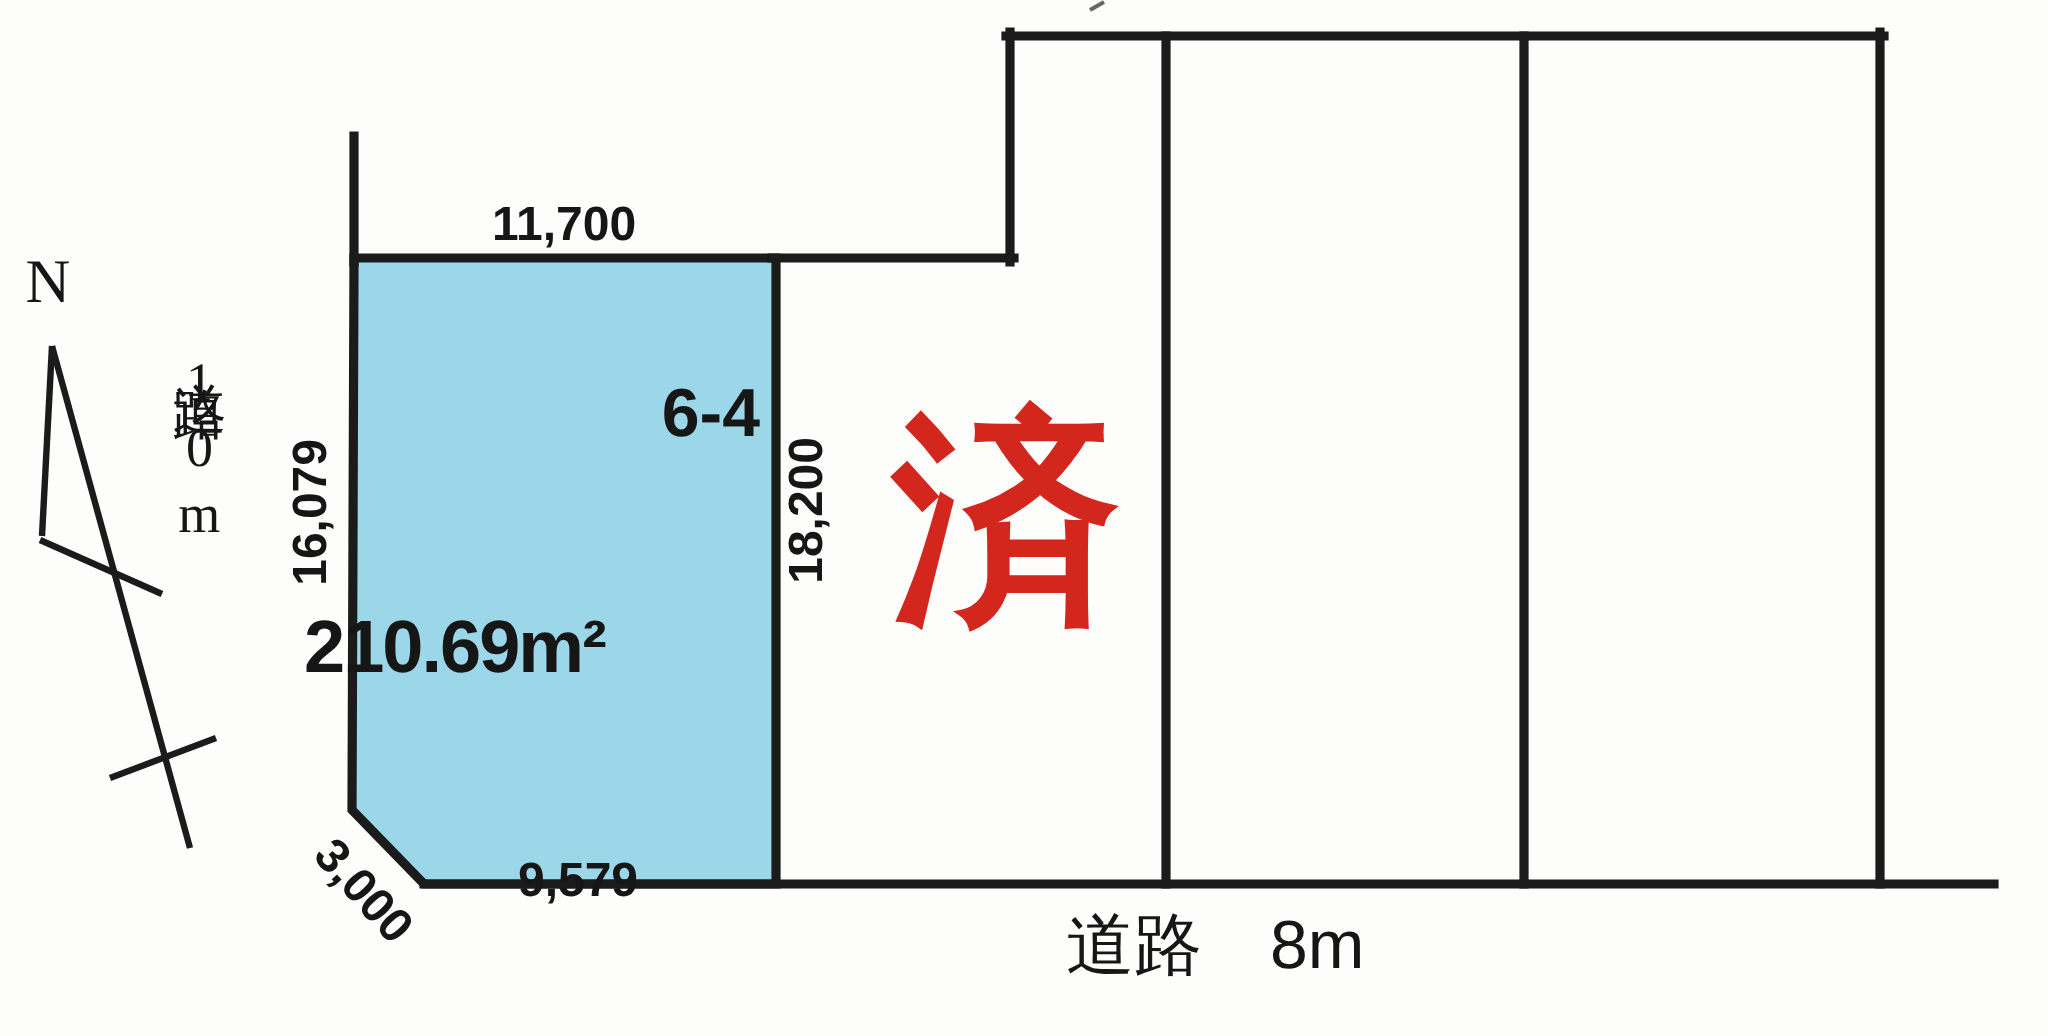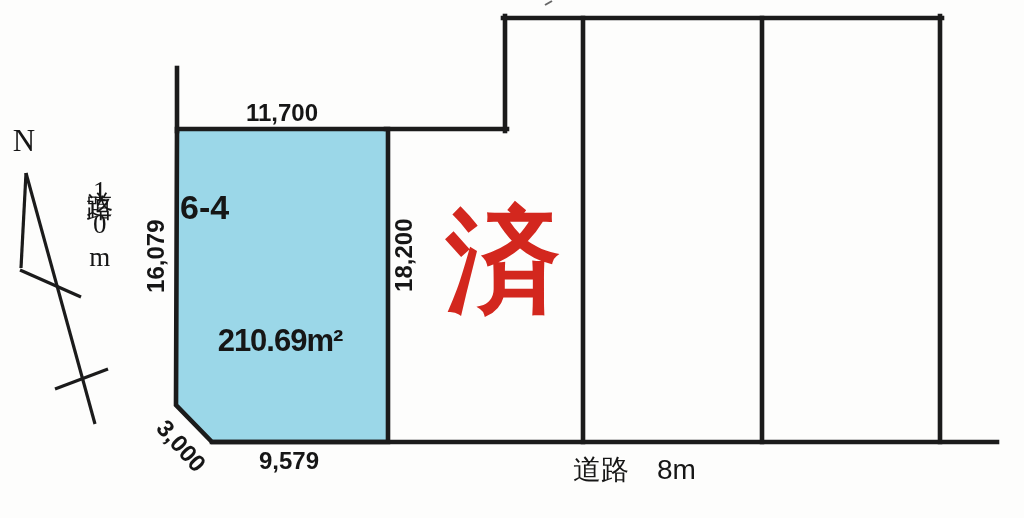--- a/index.html
+++ b/index.html
@@ -31,34 +31,32 @@
     text-align:center;
   }
   .road-west{
     writing-mode:vertical-rl;
     text-orientation:upright;
     font-family:"Liberation Serif",serif;
     font-size:27px;
     letter-spacing:3px;
   }
   .road-south{
-    font-size:28px;
-    margin-left:40px;
+    font-size:34px;
   }
   .plot-id{
     font-weight:bold;
     font-size:34px;
-    text-align:left;
+    text-align:right;
   }
   .plot-area{
     font-weight:bold;
-    font-size:31px;
-    text-align:center;
+    font-size:37px;
+    text-align:left;
     letter-spacing:-1px;
-    margin-top:20px;
   }
   .stamp{
     font-weight:bold;
     font-size:114px;
     text-align:center;
     line-height:1.04;
   }
 </style>
 </head>
 <body>
@@ -96,21 +94,21 @@
     <line x1="545" y1="5" x2="552" y2="1" stroke="#676767" stroke-width="2"></line>
   </svg>
 
   <div class="label compass-n" style="left:6px;top:124px;width:36px;">N</div>
 
   <div class="label road-west" style="left:84px;top:170px;height:170px;">道路10m</div>
 
   <div class="label dim" style="left:222px;top:100px;width:120px;text-align:center;">11,700</div>
   <div class="label dim rot-ccw" style="left:106px;top:243px;width:100px;">16,079</div>
   <div class="label dim rot-ccw" style="left:354px;top:242px;width:100px;">18,200</div>
-  <div class="label dim" style="left:229px;top:448px;width:120px;">9,579</div>
+  <div class="label dim" style="left:229px;top:428px;width:120px;">9,579</div>
   <div class="label dim rot-corner" style="left:141px;top:433px;width:80px;">3,000</div>
 
   <div class="label plot-id" style="left:180px;top:189px;width:200px;">6-4</div>
   <div class="label plot-area" style="left:152px;top:304px;width:256px;">210.69m²</div>
 
   <div class="label stamp" style="left: 437px; top: 202px; width: 132px; color: rgb(211, 39, 30);">済</div>
 
   <div class="label road-south" style="left:533px;top:455px;">道路　8m</div>
 
 </div>

